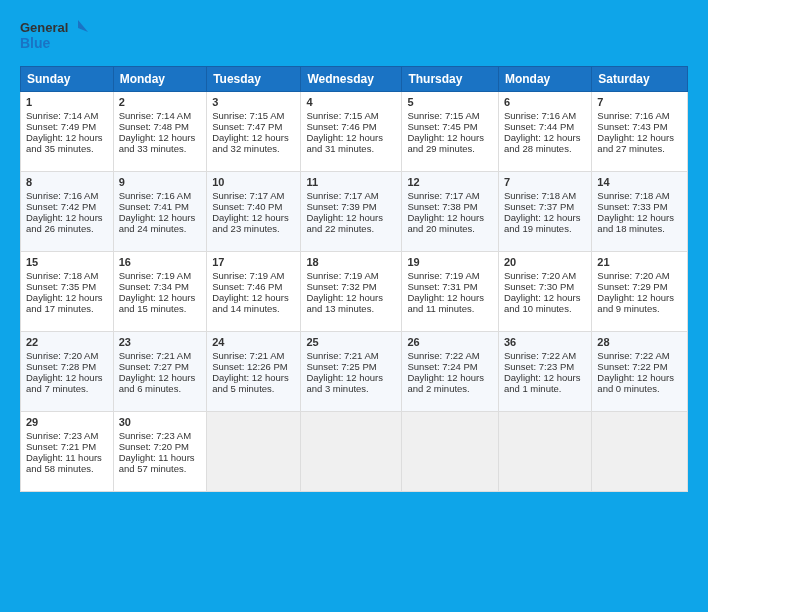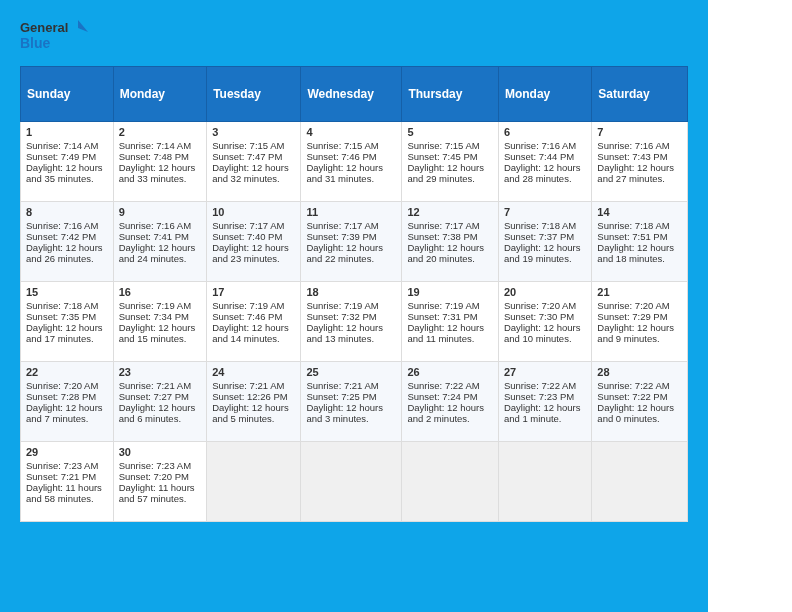--- a/index.html
+++ b/index.html
@@ -42,21 +42,21 @@
     .calendar {
       width: 100%;
       border-collapse: collapse;
       border: 1px solid #ccc;
     }
     .calendar th {
       background: #1a73c4;
       color: #fff;
       font-size: 12px;
       font-weight: bold;
-      padding: 20px 6px;
+      padding: 5px 6px;
       text-align: left;
       border: 1px solid #1560a8;
     }
     .calendar td {
       vertical-align: top;
       font-size: 9.5px;
       color: #333;
       padding: 4px 5px;
       border: 1px solid #ddd;
       width: 113px;
@@ -184,21 +184,21 @@
           </td>
           <td>
             <span class="day-num">7</span>
             <div>Sunrise: 7:18 AM</div>
             <div>Sunset: 7:37 PM</div>
             <div>Daylight: 12 hours and 19 minutes.</div>
           </td>
           <td>
             <span class="day-num">14</span>
             <div>Sunrise: 7:18 AM</div>
-            <div>Sunset: 7:51 PM</div>
+            <div>Sunset: 7:33 PM</div>
             <div>Daylight: 12 hours and 18 minutes.</div>
           </td>
         </tr>
         <tr>
           <td>
             <span class="day-num">15</span>
             <div>Sunrise: 7:18 AM</div>
             <div>Sunset: 7:35 PM</div>
             <div>Daylight: 12 hours and 17 minutes.</div>
           </td>
@@ -264,21 +264,21 @@
             <div>Sunset: 7:25 PM</div>
             <div>Daylight: 12 hours and 3 minutes.</div>
           </td>
           <td>
             <span class="day-num">26</span>
             <div>Sunrise: 7:22 AM</div>
             <div>Sunset: 7:24 PM</div>
             <div>Daylight: 12 hours and 2 minutes.</div>
           </td>
           <td>
-            <span class="day-num">27</span>
+            <span class="day-num">36</span>
             <div>Sunrise: 7:22 AM</div>
             <div>Sunset: 7:23 PM</div>
             <div>Daylight: 12 hours and 1 minute.</div>
           </td>
           <td>
             <span class="day-num">28</span>
             <div>Sunrise: 7:22 AM</div>
             <div>Sunset: 7:22 PM</div>
             <div>Daylight: 12 hours and 0 minutes.</div>
           </td>

